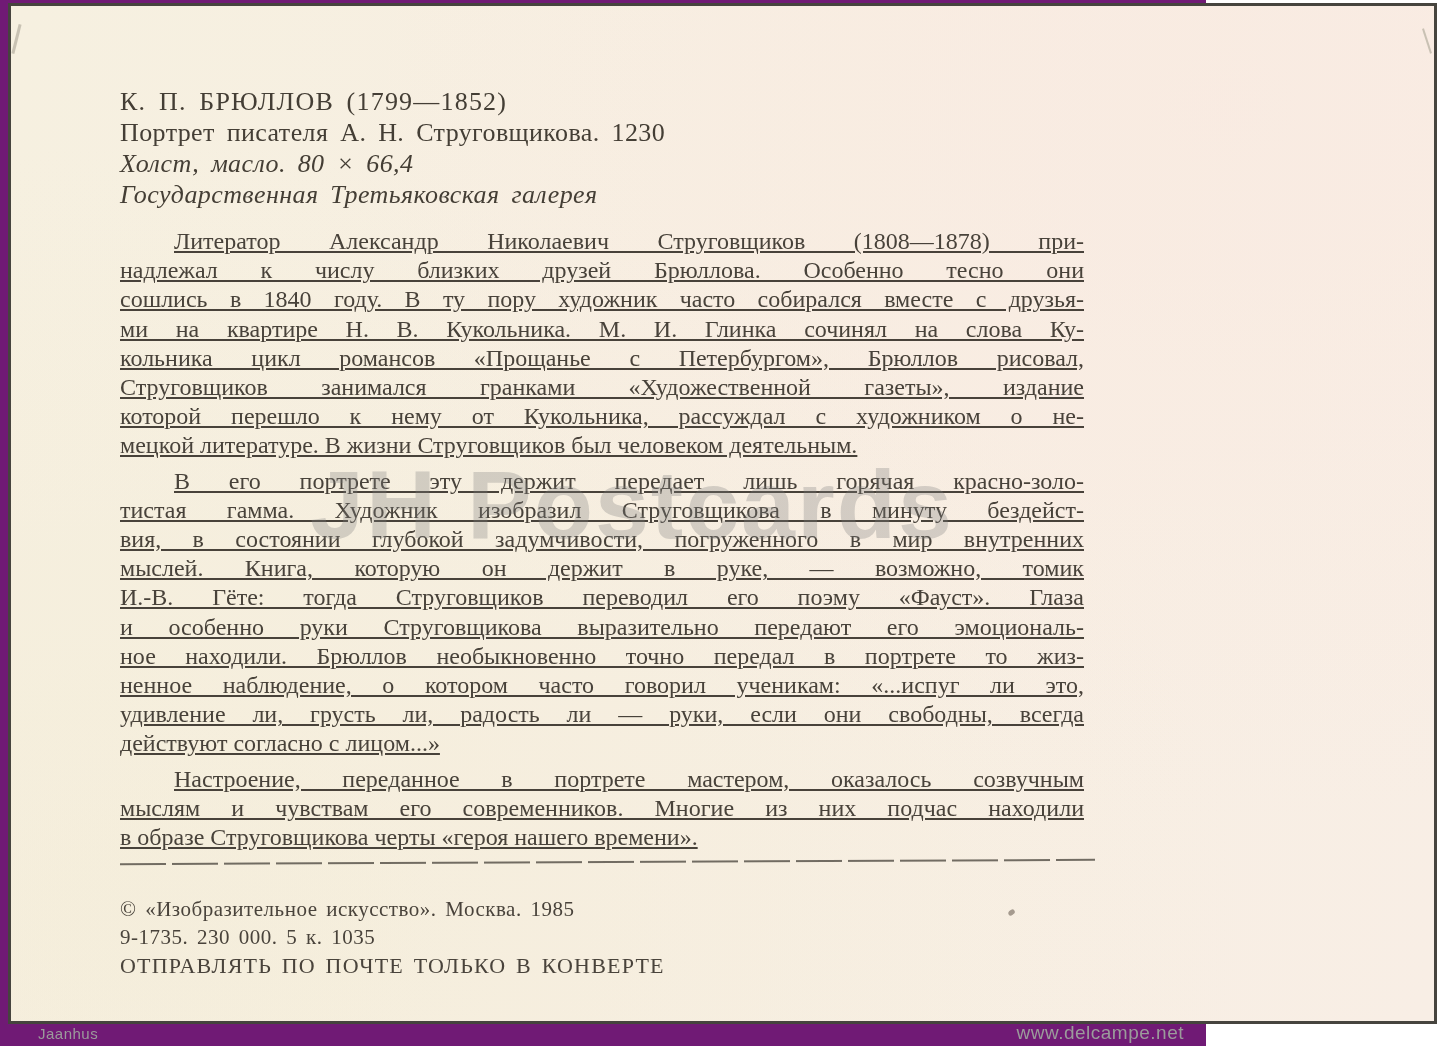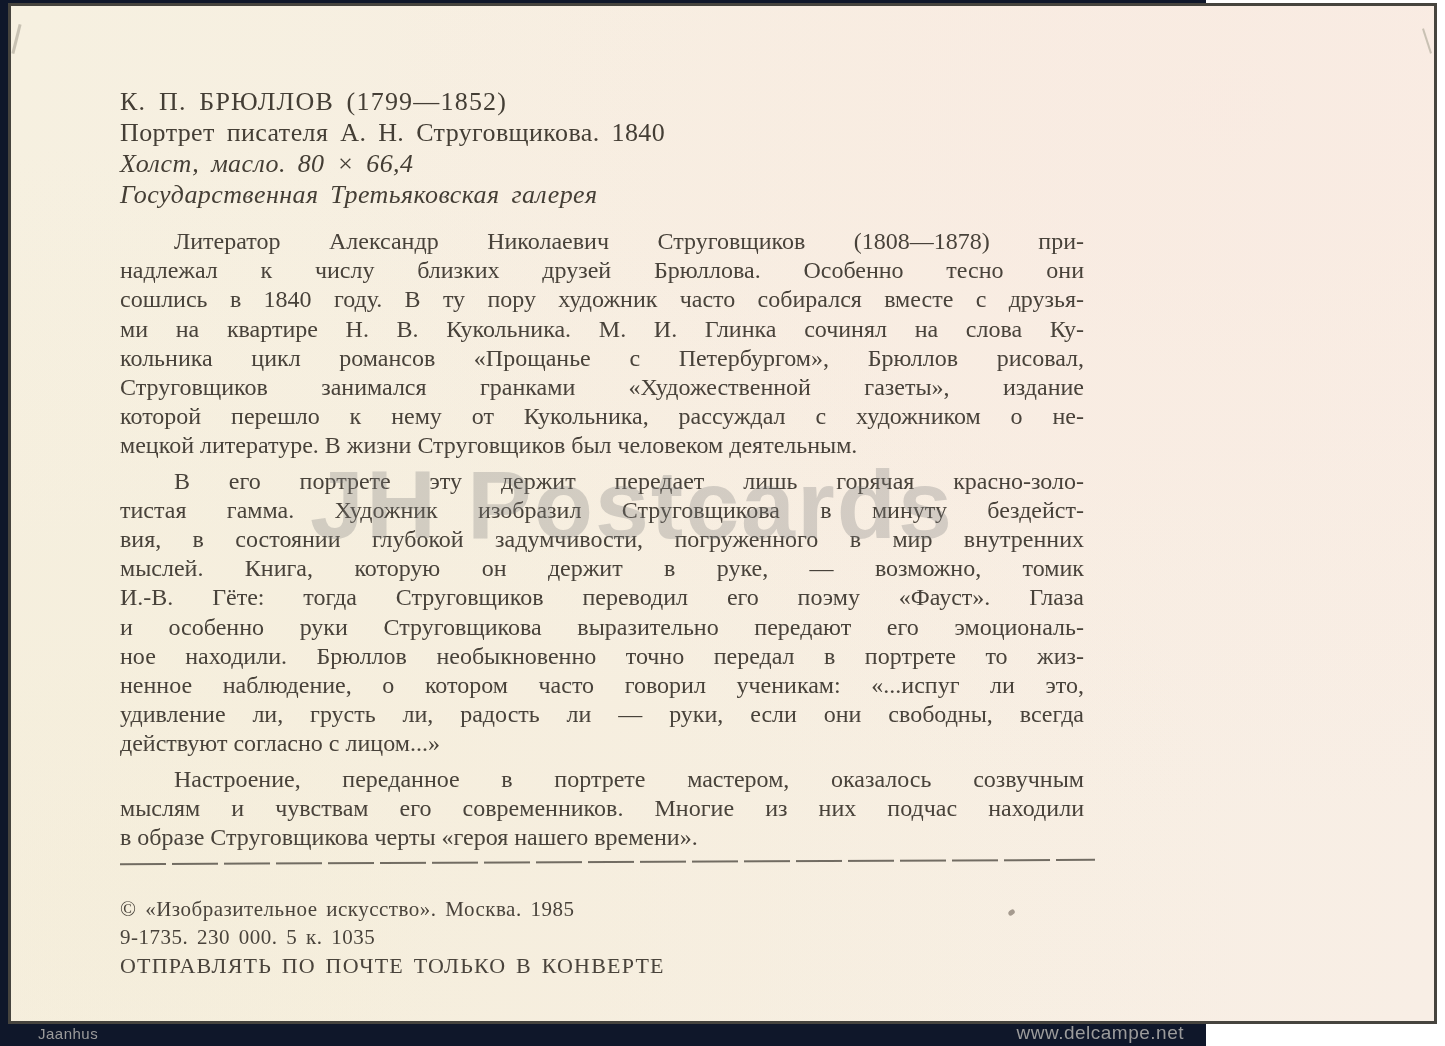--- a/index.html
+++ b/index.html
@@ -2,21 +2,21 @@
 <html><head>
 <meta charset="utf-8">
 <style>
   html, body {
     margin: 0; padding: 0;
     width: 1445px; height: 1046px;
     background: #ffffff;
     overflow: hidden;
     font-family: "Liberation Serif", "DejaVu Serif", serif;
   }
-  .page { position: relative; width: 1206px; height: 1046px; background: #0f172a; }
+  .page { position: relative; width: 1206px; height: 1046px; background: #701a75; }
 
   .card {
     position: absolute; left: 8px; top: 3px;
     width: 1429px; height: 1021px;
     box-sizing: border-box;
     border: 3px solid #46443e;
     background:
       radial-gradient(ellipse at 85% 10%, rgba(250,232,224,0.55), rgba(250,232,224,0) 55%),
       radial-gradient(ellipse at 10% 90%, rgba(243,236,214,0.5), rgba(243,236,214,0) 60%),
       linear-gradient(100deg, #f6f0e0 0%, #f7efe2 45%, #f8eee5 100%);
@@ -31,20 +31,21 @@
   .h-line.title { letter-spacing: 1.2px; }
   .h-line.italic { font-style: italic; }
 
   .bodytext { position: absolute; left: 109px; top: 221px; width: 964px; color: #48423a; }
   .para { margin: 0; }
   .para + .para { margin-top: 6px; }
   .line {
     font-size: 24px; line-height: 29.2px;
     text-align: justify; text-align-last: justify;
     white-space: nowrap;
+    text-decoration: underline;
   }
   .line.first { text-indent: 54px; }
   .line.lastline { text-align-last: left; white-space: normal; }
 
   .rule {
     position: absolute; left: 109px; top: 855px; width: 975px; height: 2px;
     background: repeating-linear-gradient(90deg,
       #5a554c 0px, #5a554c 46px, rgba(90,85,76,0) 46px, rgba(90,85,76,0) 52px);
     transform: rotate(-0.25deg);
     opacity: 0.85;
@@ -84,21 +85,21 @@
 <body>
 
 <div class="page">
 
   <div class="card">
     <div class="crease tl"></div>
     <div class="crease tr"></div>
 
     <div class="header">
       <div class="h-line title">К. П. БРЮЛЛОВ (1799—1852)</div>
-      <div class="h-line">Портрет писателя А. Н. Струговщикова. 1840</div>
+      <div class="h-line">Портрет писателя А. Н. Струговщикова. 1230</div>
       <div class="h-line italic">Холст, масло. 80 × 66,4</div>
       <div class="h-line italic">Государственная Третьяковская галерея</div>
     </div>
 
     <div class="bodytext">
       <div class="para">
         <div class="line first">Литератор Александр Николаевич Струговщиков (1808—1878) при-</div>
         <div class="line">надлежал к числу близких друзей Брюллова. Особенно тесно они</div>
         <div class="line">сошлись в 1840 году. В ту пору художник часто собирался вместе с друзья-</div>
         <div class="line">ми на квартире Н. В. Кукольника. М. И. Глинка сочинял на слова Ку-</div>

